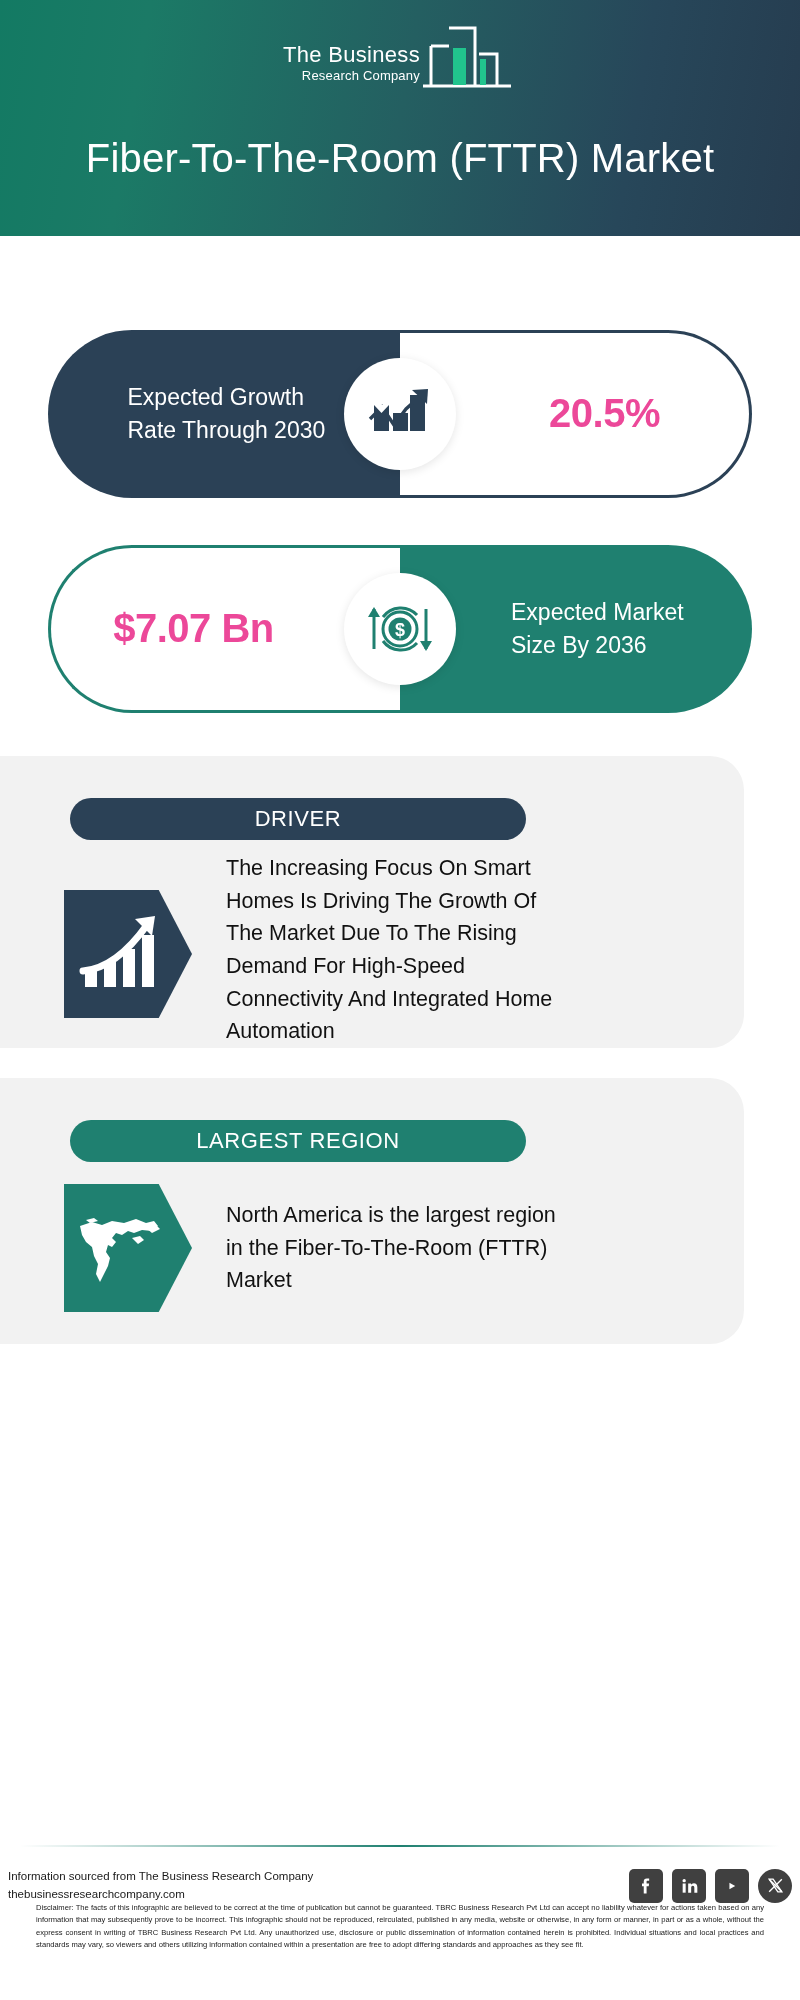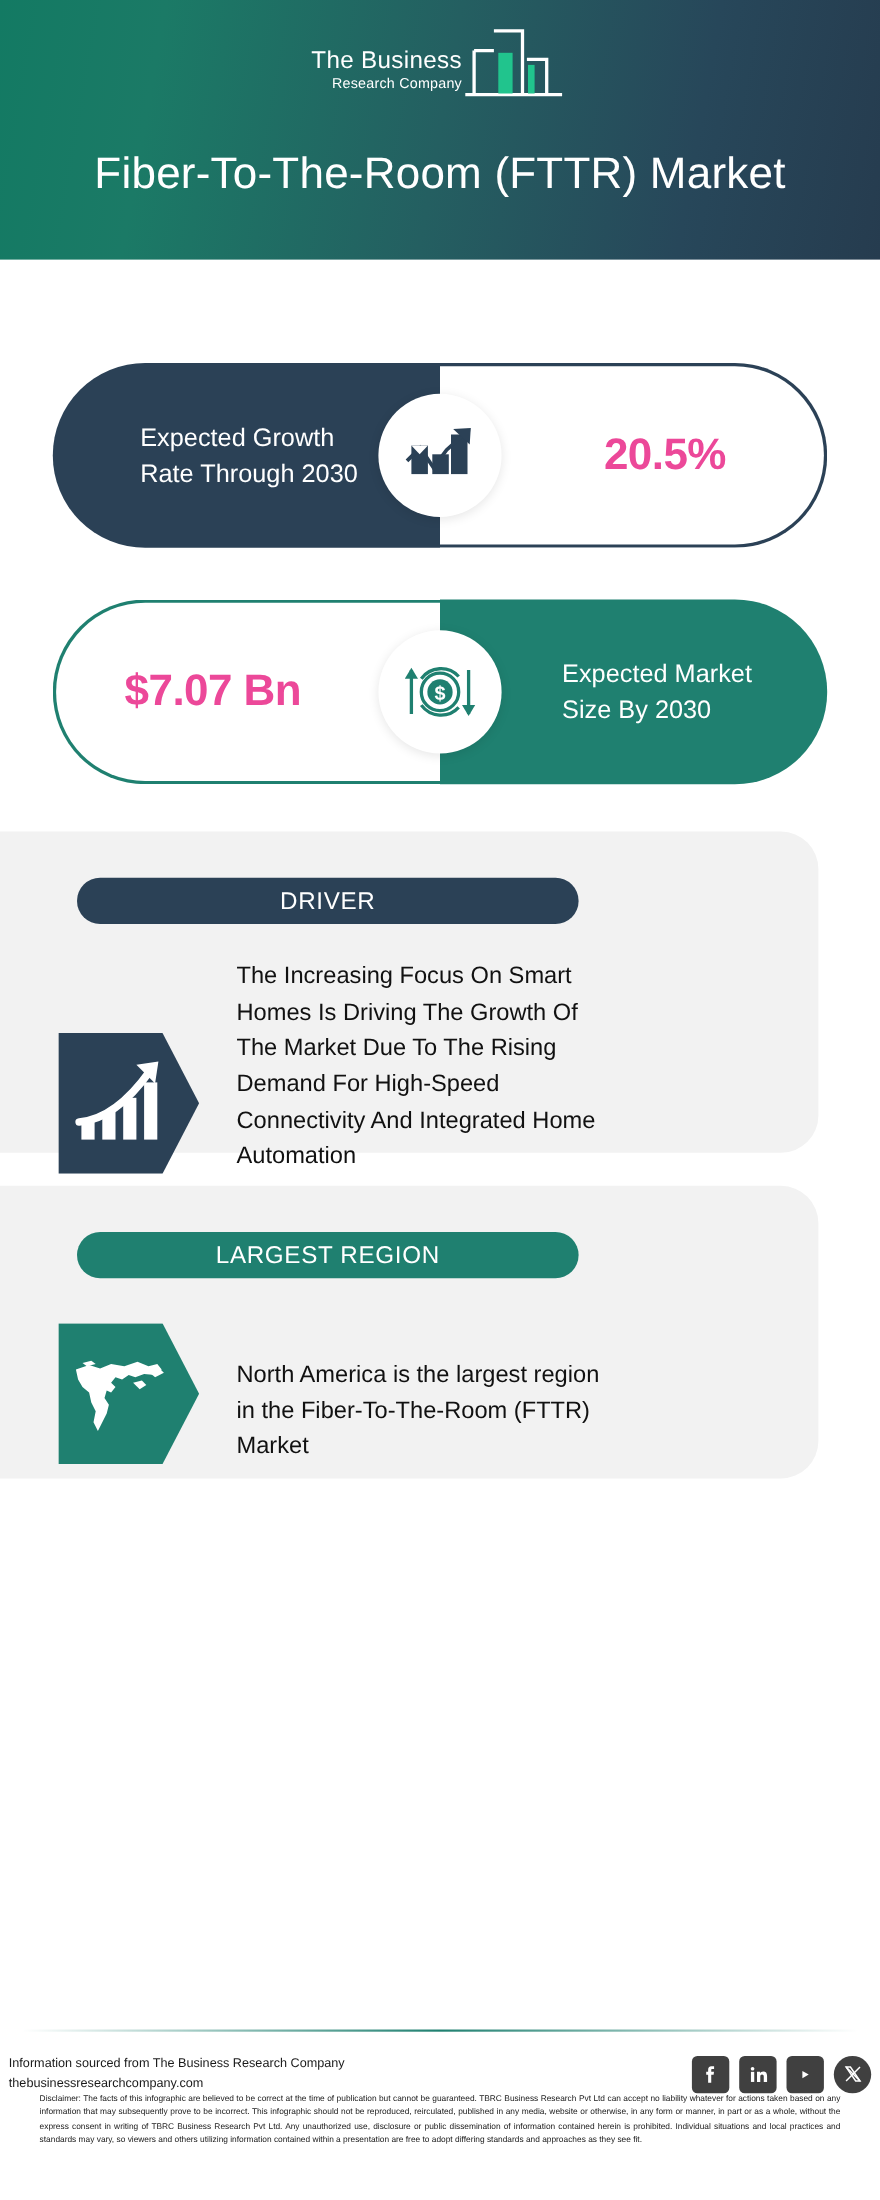--- a/index.html
+++ b/index.html
@@ -162,25 +162,24 @@
     display: flex;
     align-items: center;
     justify-content: center;
     text-align: center;
   }
   .pill-driver { background: #2b4156; }
   .pill-region { background: #1f8070; }
 
   .panel-body {
     position: absolute;
-    left: 53px;
+    left: 64px;
     top: 104px;
     display: flex;
-    align-items: flex-end;
-    margin-top: 19px;
+    align-items: center;
   }
   .panel-region .panel-body { top: 106px; }
 
   .arrow-icon {
     width: 128px;
     height: 128px;
     flex: none;
     position: relative;
     clip-path: polygon(0 0, 74% 0, 100% 50%, 74% 100%, 0 100%);
     display: flex;
@@ -287,21 +286,21 @@
       <path d="M29 46 L36.5 54 L44 46 Z" fill="#ffffff" opacity="0"></path>
     </svg>
   </div>
 </div>
 
 <div class="stat stat-2">
   <div class="stat-half half-left s2-left">
     <div class="stat-value">$7.07 Bn</div>
   </div>
   <div class="stat-half half-right s2-right">
-    <div class="stat-label">Expected Market Size By 2030</div>
+    <div class="stat-label">Expected Market Size By 2036</div>
   </div>
   <div class="stat-badge">
     <svg width="74" height="72" viewBox="0 0 74 72">
       <circle cx="37" cy="36" r="17" fill="none" stroke="#1f8070" stroke-width="3"></circle>
       <circle cx="37" cy="36" r="11.5" fill="#1f8070"></circle>
       <text x="37" y="43" font-family="Liberation Sans, sans-serif" font-size="18" font-weight="700" fill="#ffffff" text-anchor="middle">$</text>
       <path d="M20 24 A22 22 0 0 1 54 22" fill="none" stroke="#1f8070" stroke-width="3"></path>
       <path d="M20 48 A22 22 0 0 0 54 50" fill="none" stroke="#1f8070" stroke-width="3"></path>
       <path d="M11 16 V56" fill="none" stroke="#1f8070" stroke-width="3"></path>
       <path d="M5 24 L11 14 L17 24 Z" fill="#1f8070"></path>

